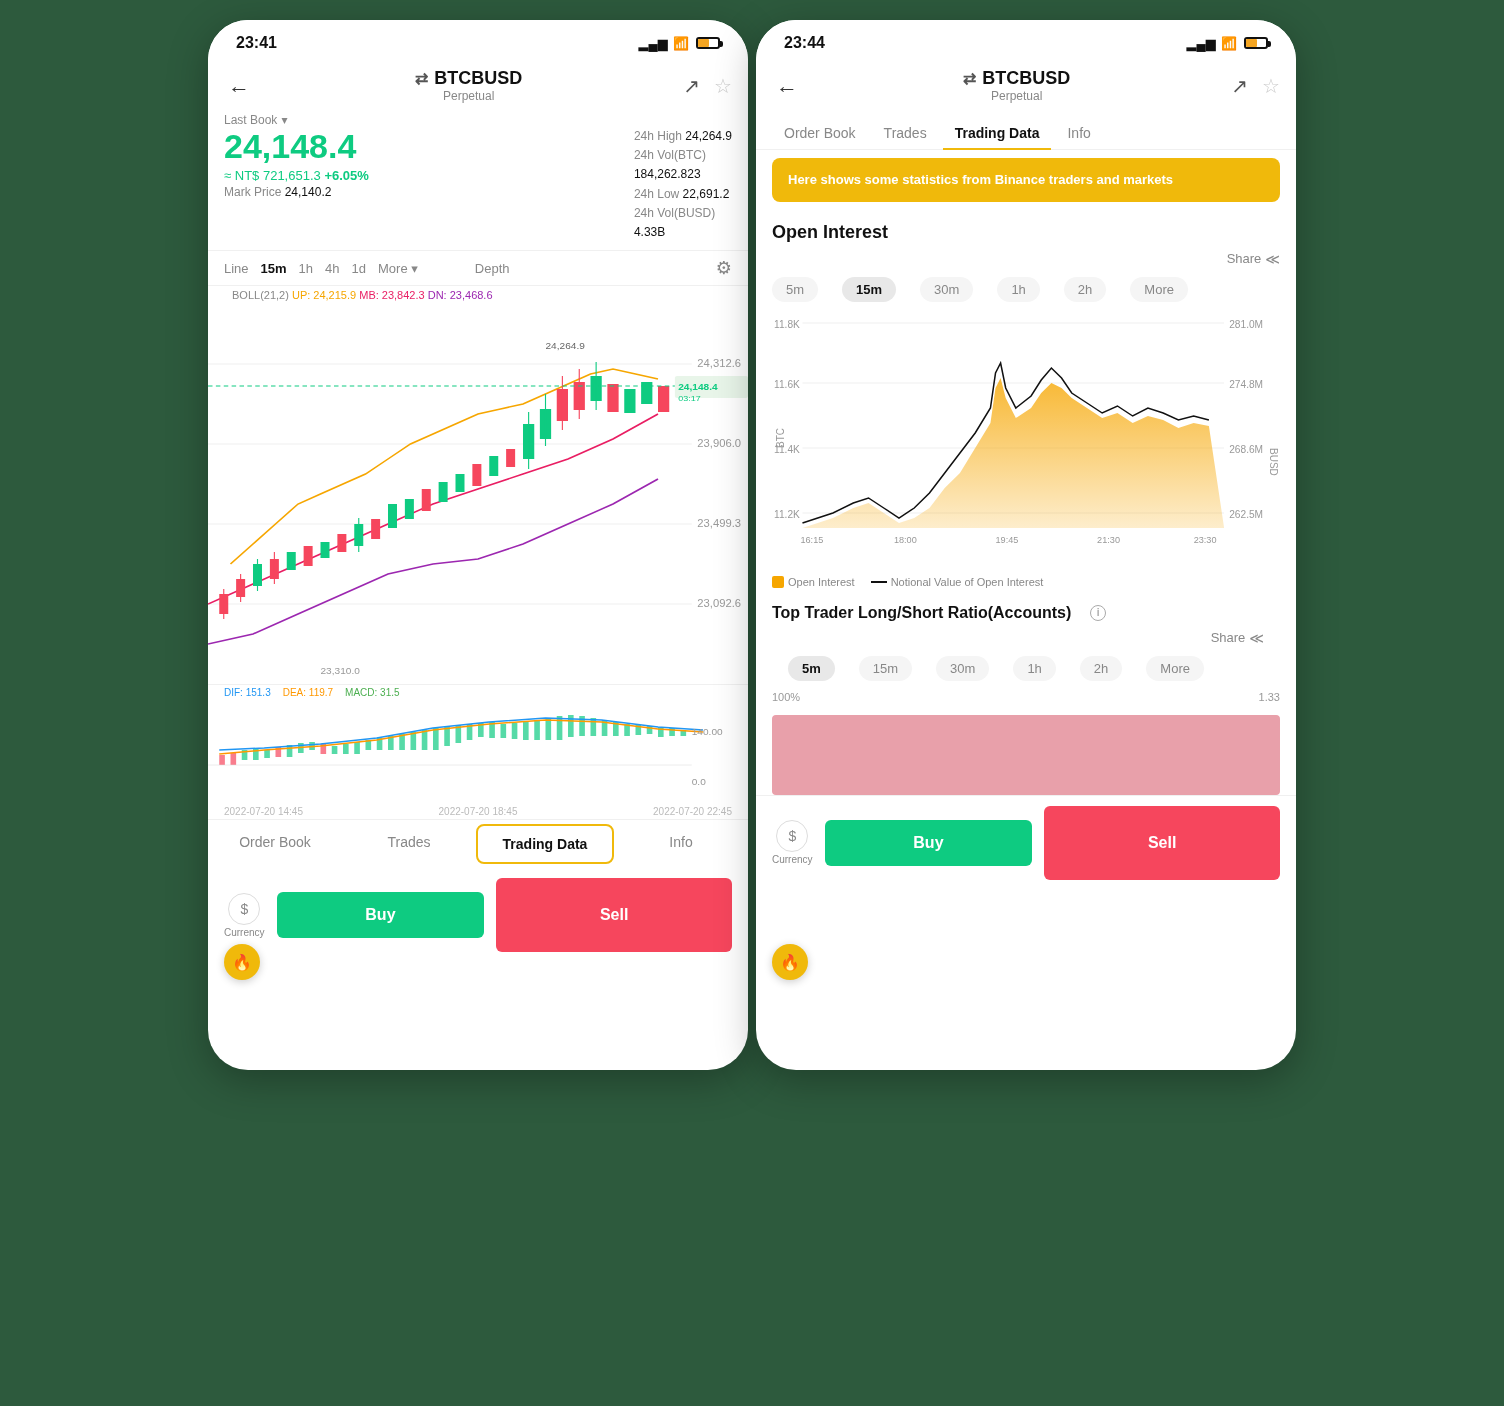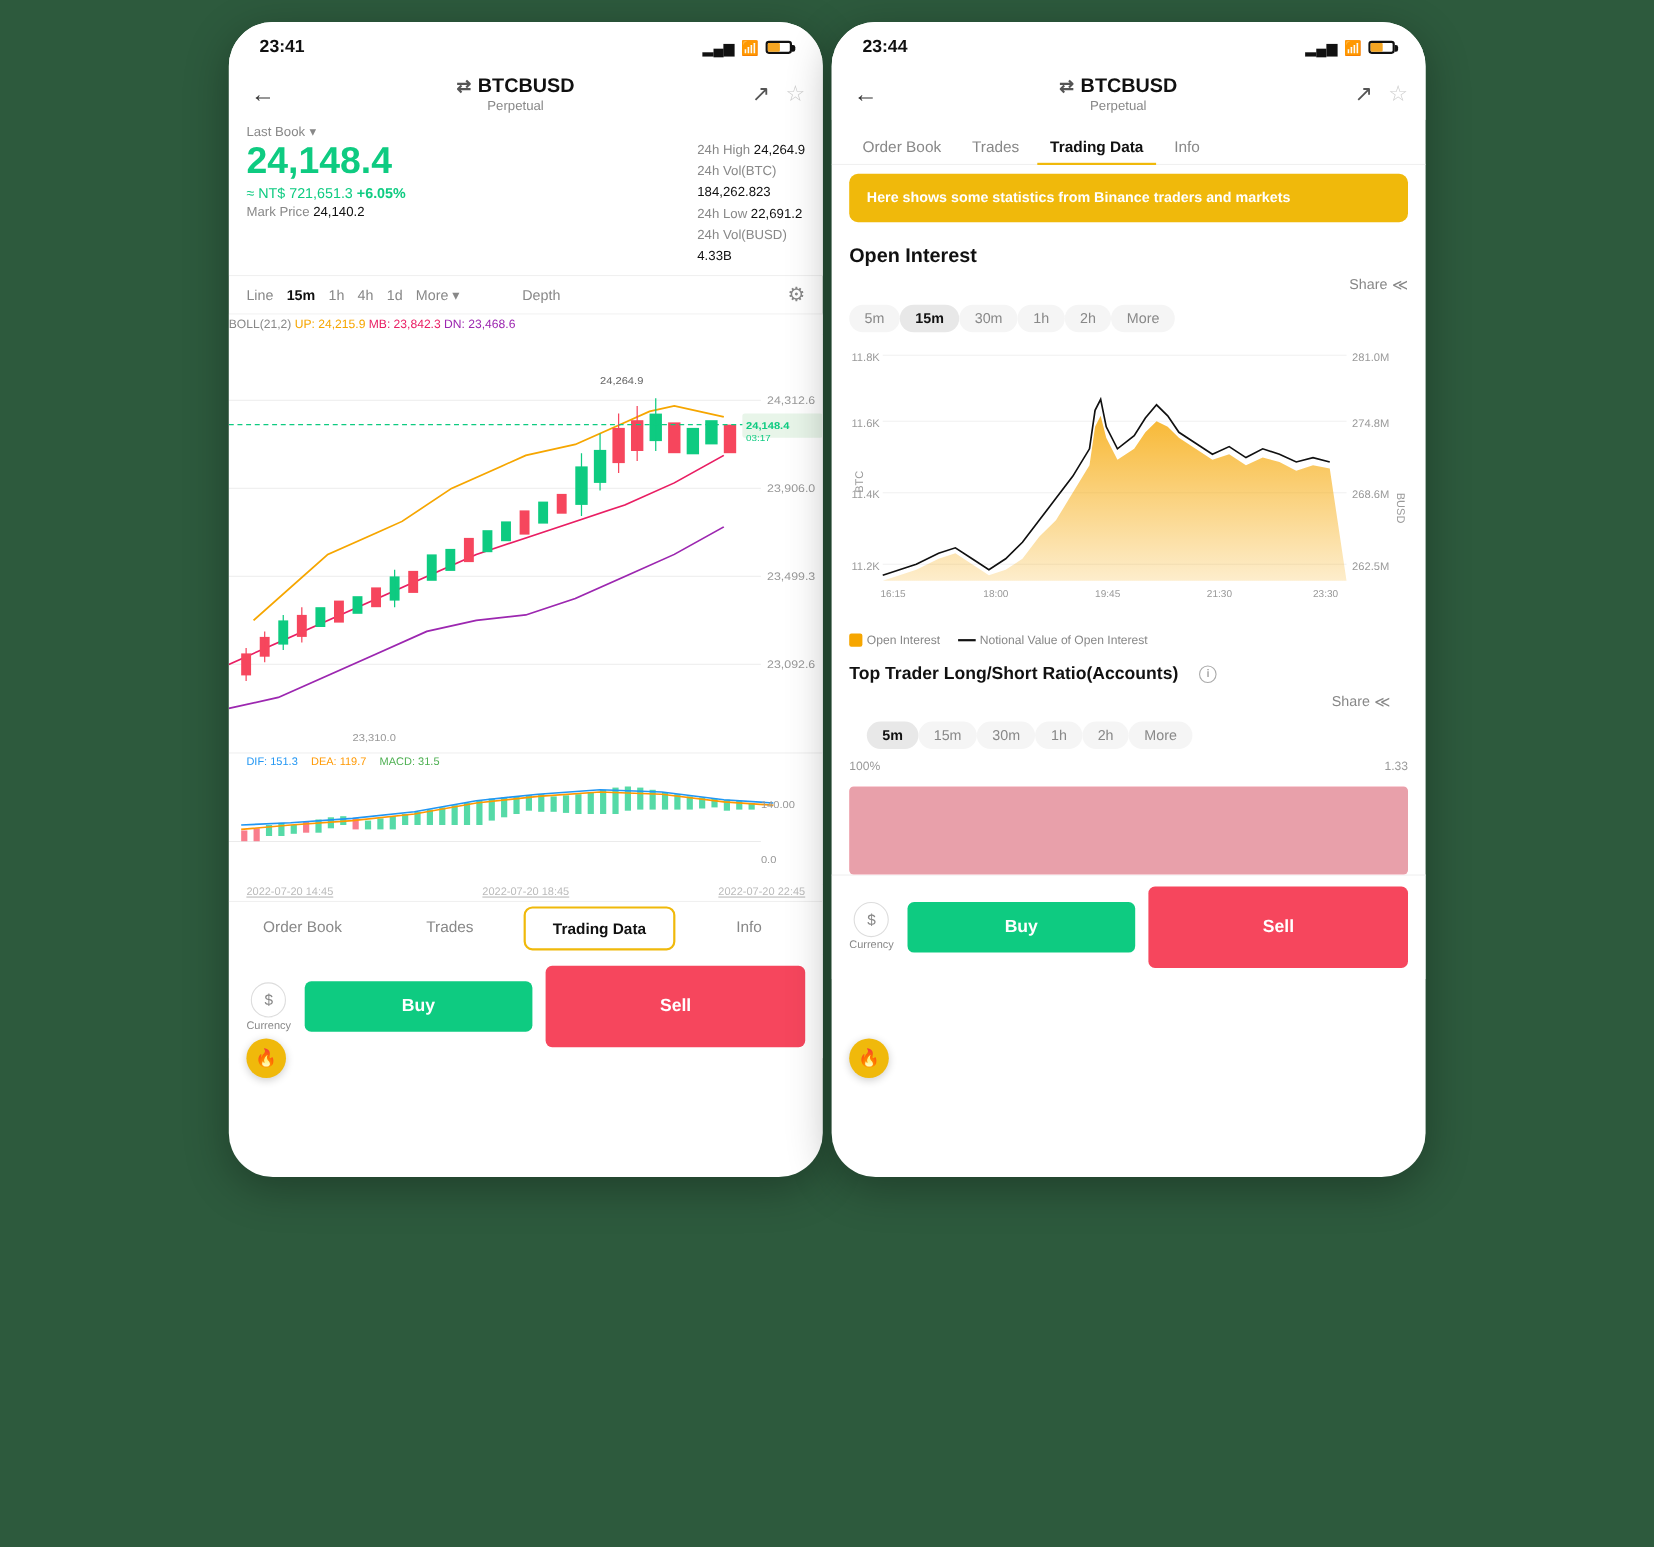--- a/index.html
+++ b/index.html
@@ -202,21 +202,21 @@
       margin-left: 45px;
     }
     .chart-settings {
       margin-left: auto;
       font-size: 18px;
       cursor: pointer;
     }
 
     
     .boll-info {
-      padding: 3px 0;
+      padding: 3px 24px;
       font-size: 11px;
       color: #888;
       background: #fff;
     }
     .boll-up { color: #f6a600; }
     .boll-mb { color: #e91e63; }
     .boll-dn { color: #9c27b0; }
 
     
     .chart-area {
@@ -250,21 +250,20 @@
     .macd-label-val { color: #4caf50; }
 
     
     .time-axis {
       display: flex;
       justify-content: space-between;
       padding: 2px 16px;
       font-size: 10px;
       color: #bbb;
       background: #fff;
-      text-decoration: underline;
     }
 
     
     .indicator-tabs {
       display: flex;
       padding: 6px 16px;
       gap: 20px;
       font-size: 13px;
       color: #888;
       background: #fff;
@@ -410,21 +409,21 @@
       color: #888;
       align-items: center;
       gap: 4px;
     }
     .share-icon { font-size: 14px; }
 
     
     .time-filter {
       display: flex;
       padding: 6px 16px;
-      gap: 0;
+      gap: 24px;
     }
     .time-btn {
       padding: 5px 14px;
       border-radius: 16px;
       font-size: 13px;
       color: #888;
       background: #f5f5f5;
       border: none;
       cursor: pointer;
     }

